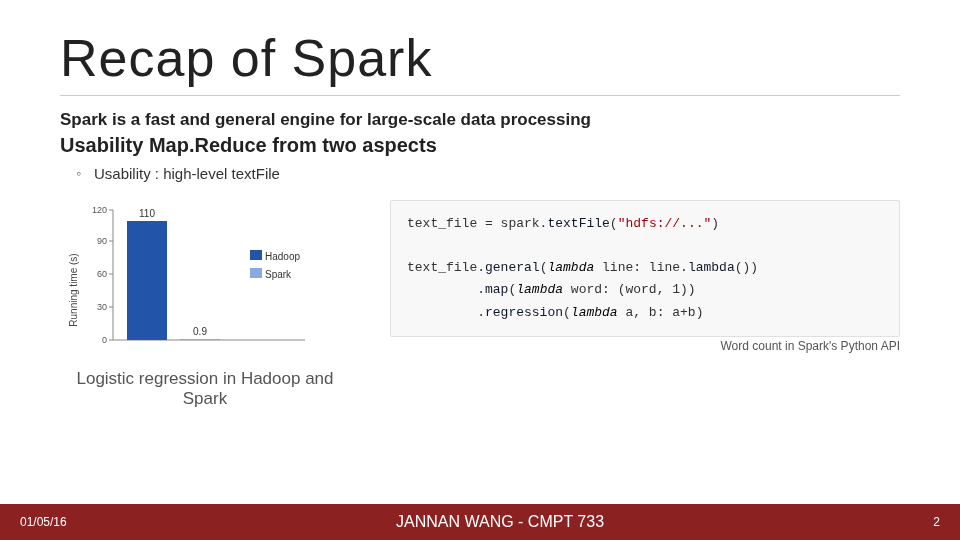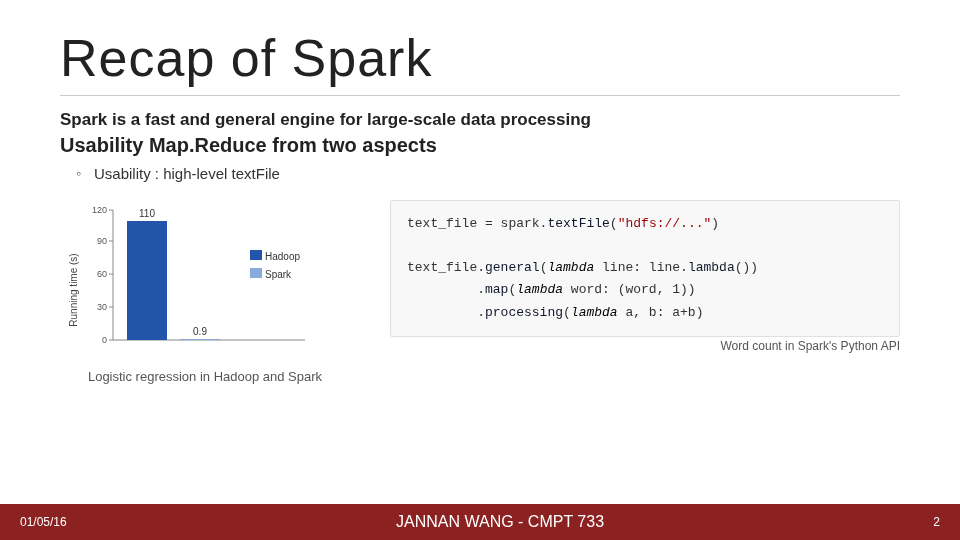--- a/index.html
+++ b/index.html
@@ -82,21 +82,21 @@
       align-items: flex-start;
     }
 
     
     .chart-area {
       width: 290px;
       flex-shrink: 0;
     }
 
     .chart-caption {
-      font-size: 13px;
+      font-size: 17px;
       color: #555555;
       text-align: center;
       margin-top: 4px;
     }
 
     .chart-svg-container {
       display: flex;
       justify-content: center;
     }
 
@@ -220,21 +220,21 @@
           </svg>
         </div>
         <p class="chart-caption">Logistic regression in Hadoop and Spark</p>
       </div>
 
       <div class="code-area">
         <div class="code-block"><span>text_file = spark.<span class="code-method">textFile</span>(<span class="code-string">"hdfs://..."</span>)
 
 text_file.<span class="code-method">general</span>(<span class="code-keyword">lambda</span> line: line.<span class="code-method">lambda</span>())
          .<span class="code-method">map</span>(<span class="code-keyword">lambda</span> word: (word, 1))
-         .<span class="code-method">processing</span>(<span class="code-keyword">lambda</span> a, b: a+b)</span></div>
+         .<span class="code-method">regression</span>(<span class="code-keyword">lambda</span> a, b: a+b)</span></div>
         <p class="code-caption">Word count in Spark's Python API</p>
       </div>
 
     </div>
   </div>
 
   <div class="footer-bar">
     <span class="footer-date">01/05/16</span>
     <span class="footer-author">JANNAN WANG - CMPT 733</span>
     <span class="footer-page">2</span>

